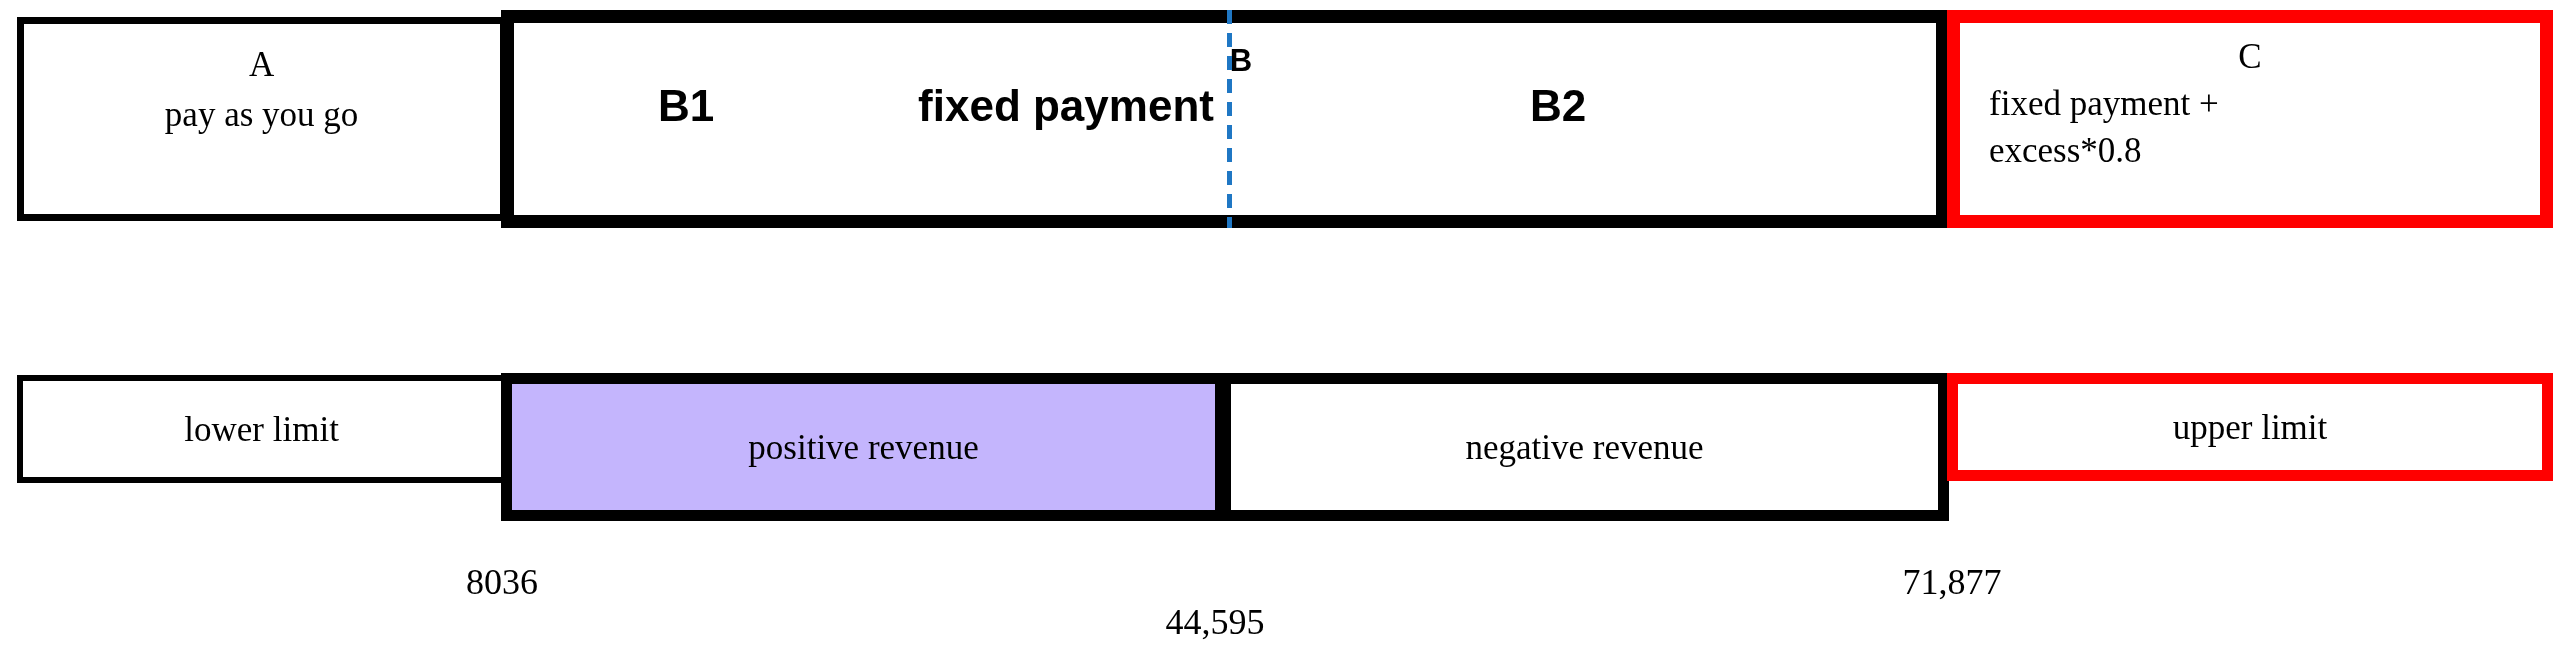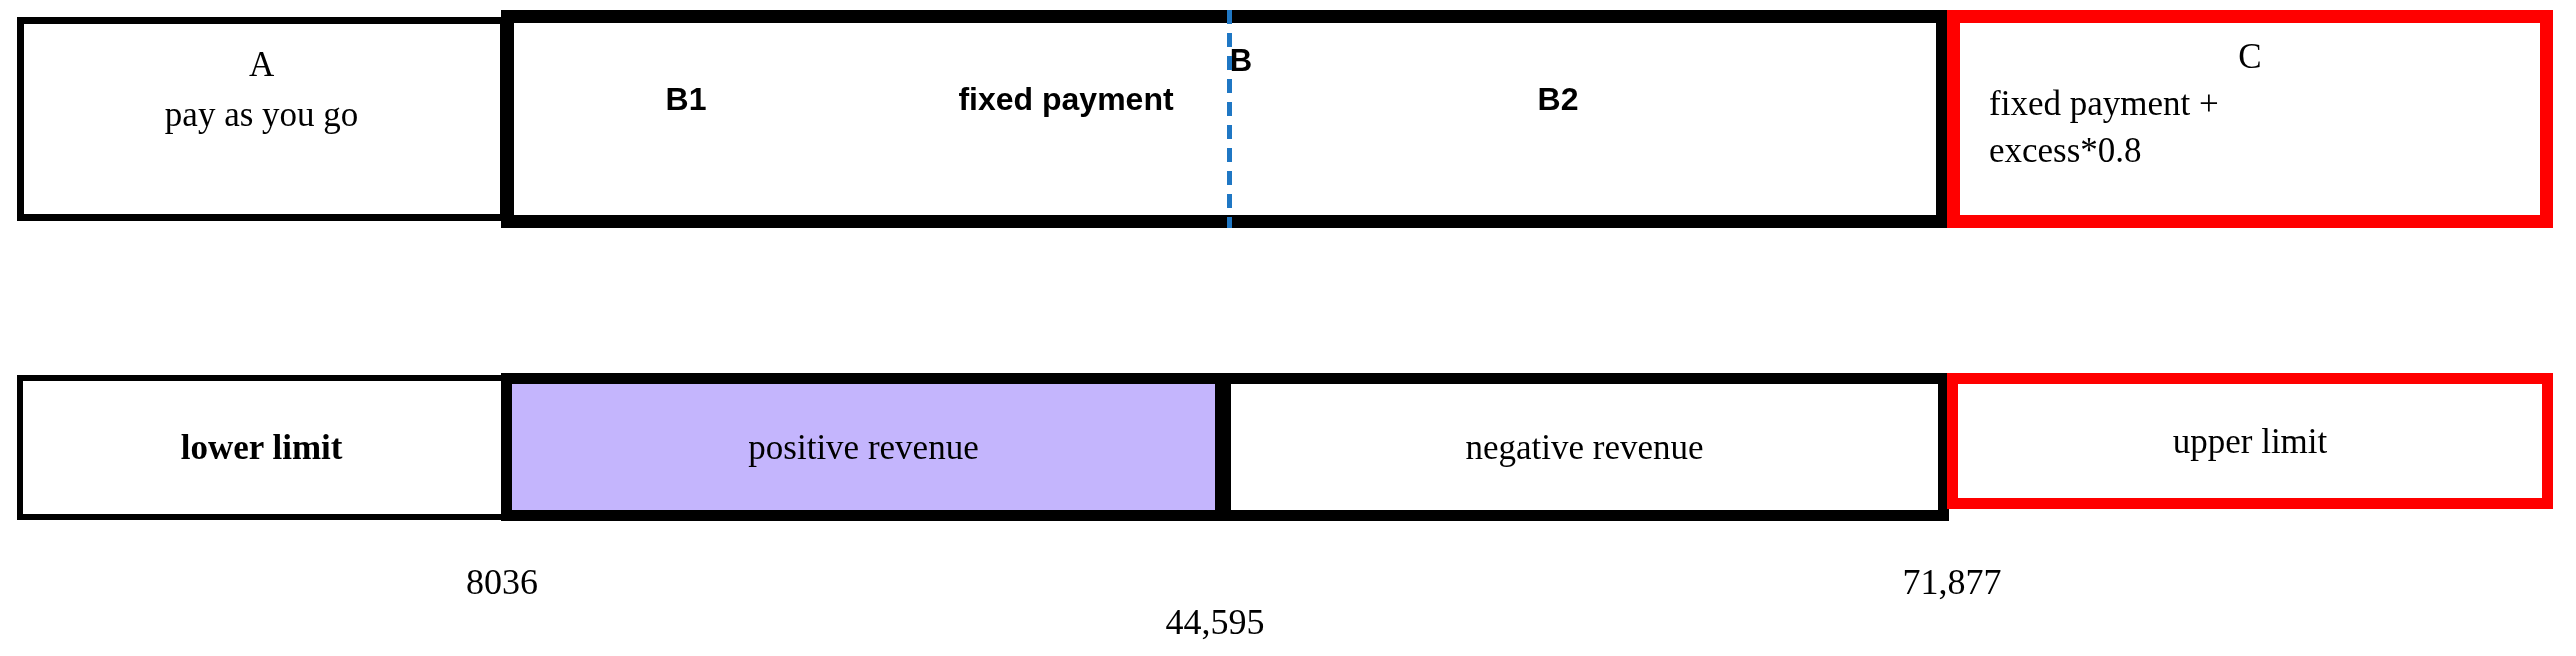--- a/index.html
+++ b/index.html
@@ -56,21 +56,21 @@
     left: 0;
     top: 0;
     right: 0;
     bottom: 0;
   }
 
   .b-label {
     position: absolute;
     font-family: "Liberation Sans", "DejaVu Sans", sans-serif;
     font-weight: bold;
-    font-size: 32px;
+    font-size: 44px;
     color: #000000;
     white-space: nowrap;
     transform: translateX(-50%);
   }
   #label-b-top {
     left: 727px;
     top: 20.4px;
     font-size: 31px;
   }
   #label-b1 {
@@ -114,44 +114,43 @@
   #box-c .line.left {
     align-self: flex-start;
     padding-left: 29px;
   }
 
   
   #box-lower-limit {
     left: 16.6px;
     top: 375px;
     width: 490px;
-    height: 145px;
+    height: 108px;
     border: 6.8px solid #000000;
-    font-weight: bold;
   }
   #box-positive-revenue {
     left: 501px;
     top: 373px;
     width: 725px;
     height: 148px;
     border: 11.3px solid #000000;
     background: #c4b5fd;
   }
   #box-negative-revenue {
     left: 1220px;
     top: 373px;
     width: 729px;
     height: 148px;
     border: 11.3px solid #000000;
   }
   #box-upper-limit {
     left: 1947px;
     top: 373px;
     width: 606px;
-    height: 136px;
+    height: 108px;
     border: 11.3px solid #ff0000;
   }
   .bottom-label {
     font-size: 35px;
     line-height: 39px;
     color: #000000;
     white-space: nowrap;
   }
 
   

